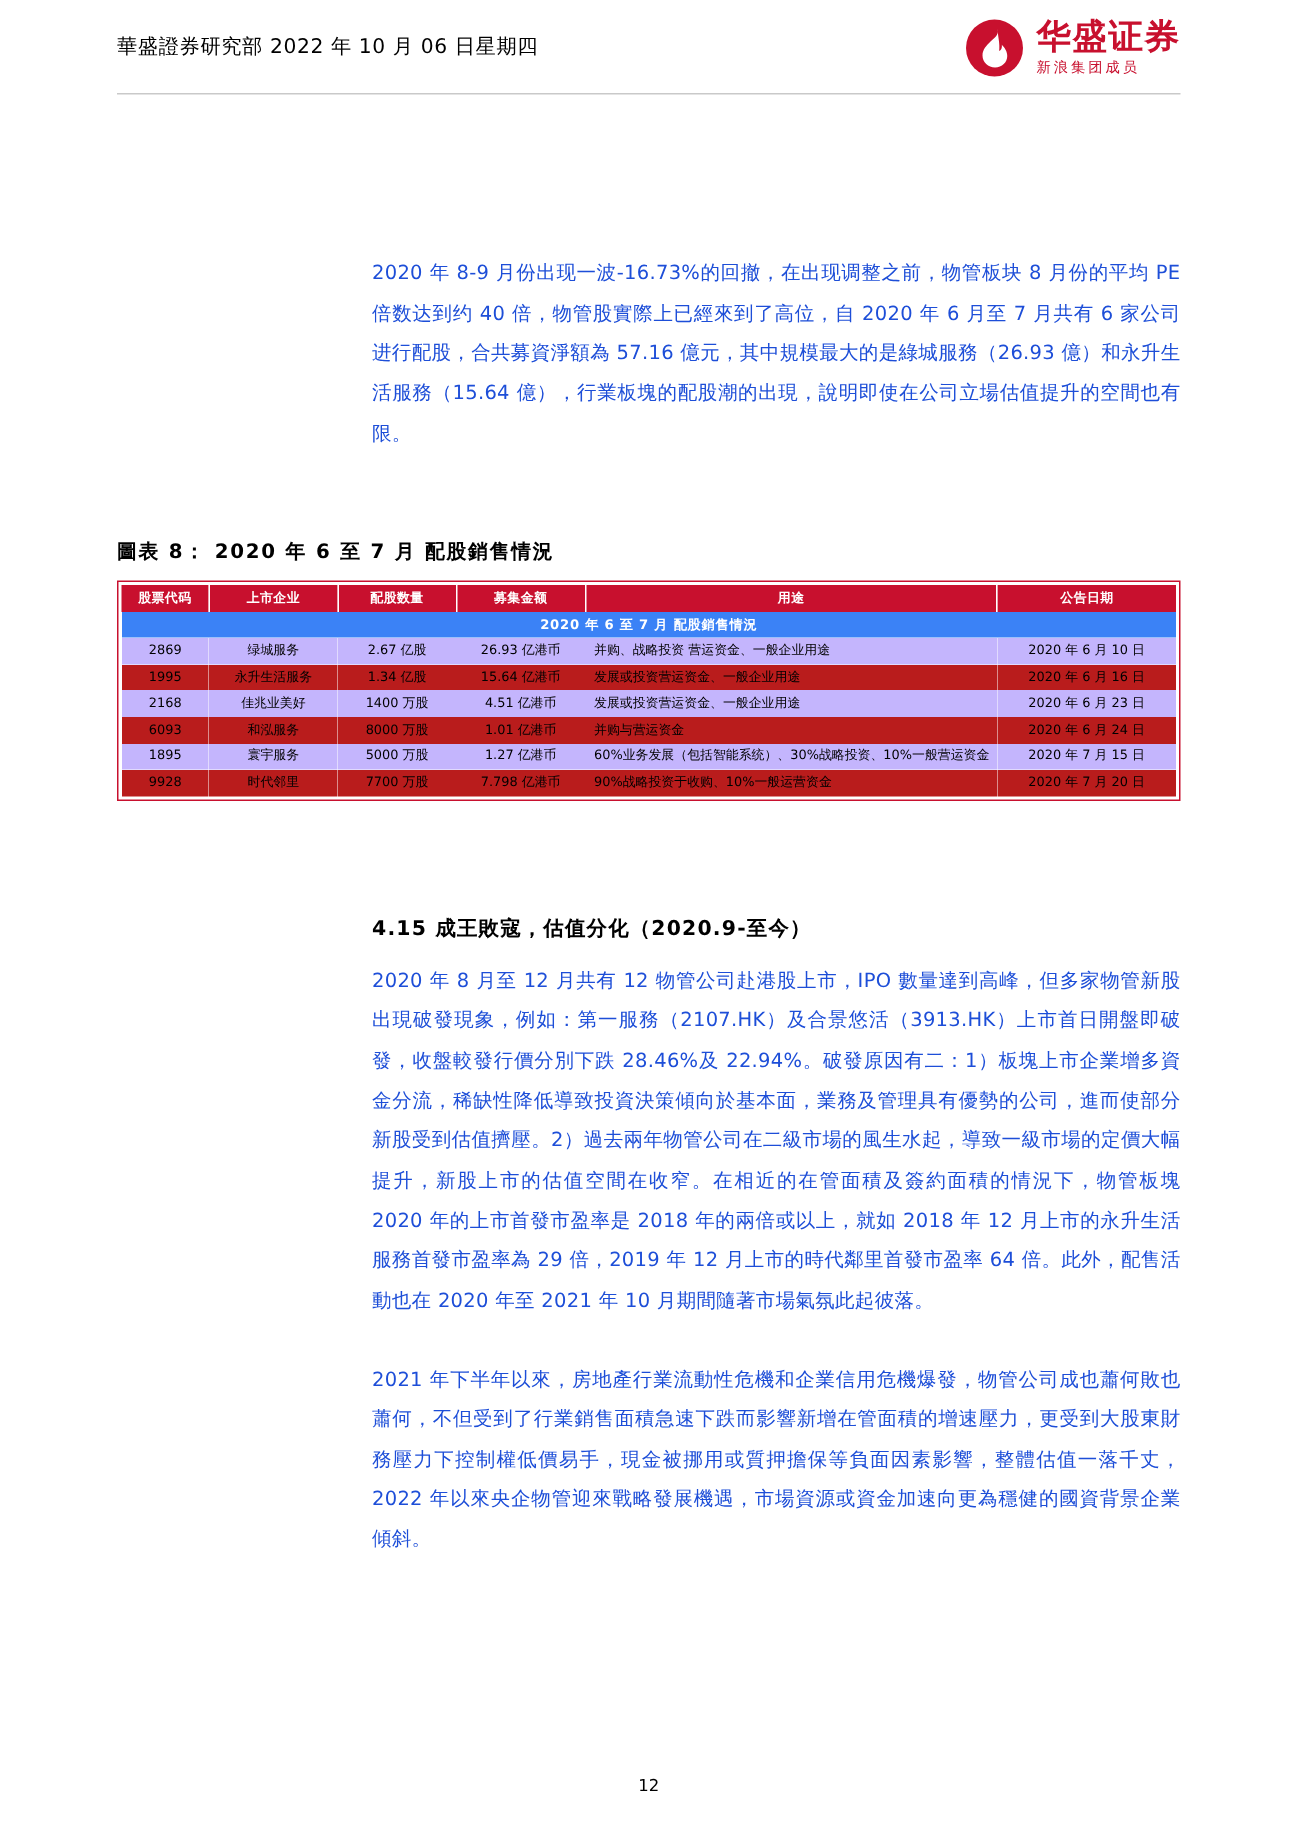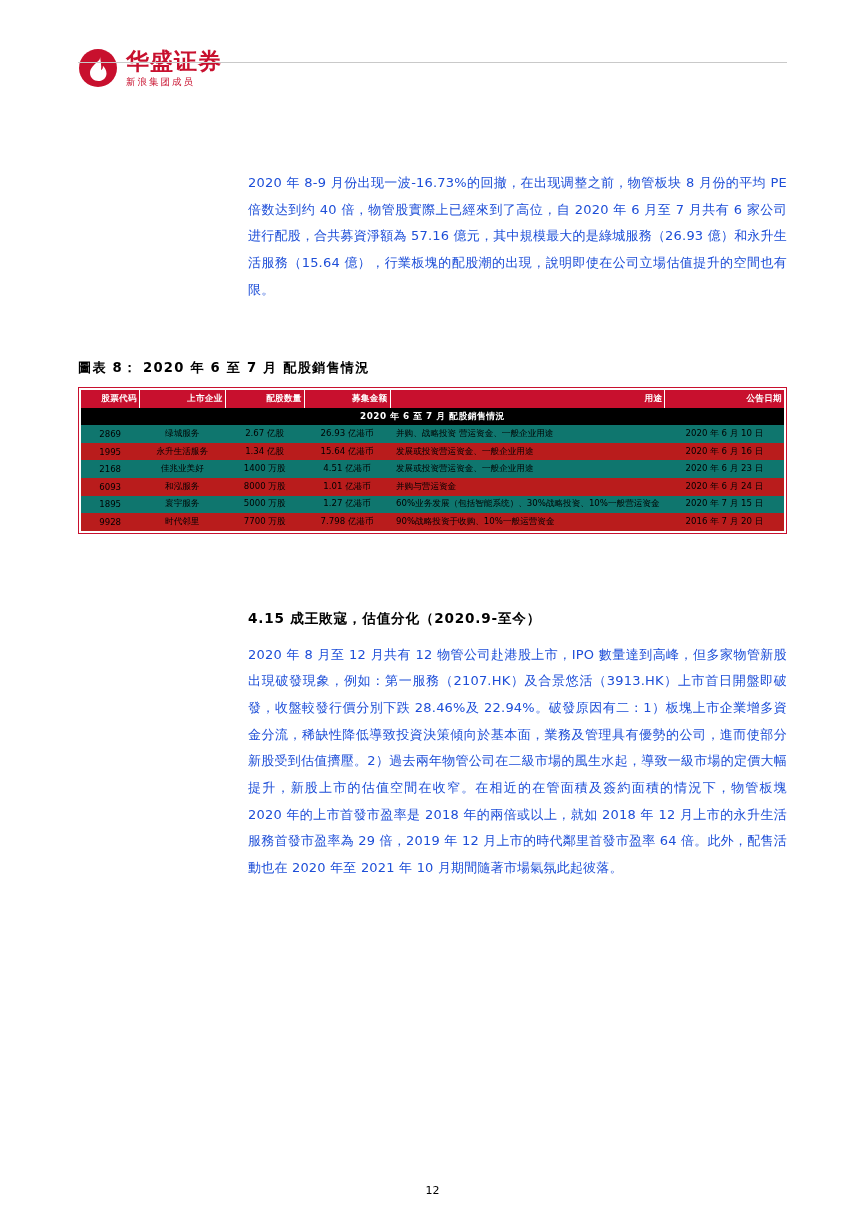--- a/index.html
+++ b/index.html
@@ -37,21 +37,20 @@
     color: #000;
     padding-top: 22px;
     letter-spacing: 0.4px;
     white-space: nowrap;
   }
   .header-right {
     display: flex;
     align-items: center;
     gap: 8px;
     padding-top: 12px;
-    margin-top: 36px;
   }
   .logo-mark {
     width: 40px;
     height: 40px;
     position: relative;
   }
   .logo-text {
     display: flex;
     flex-direction: column;
     align-items: flex-start;
@@ -114,49 +113,49 @@
     padding: 2px;
   }
   table.data {
     width: 100%;
     border-collapse: collapse;
     font-family: "DejaVu Sans", sans-serif;
     font-size: 8.6px;
     table-layout: fixed;
   }
   table.data .title-row td {
-    background: #000000;
+    background: #3b82f6;
     color: #ffffff;
     text-align: center;
     font-weight: bold;
     padding: 2.5px 0;
     font-size: 8.8px;
     letter-spacing: 0.5px;
   }
   table.data thead.head th {
     background: #c8102e;
     color: #ffffff;
     font-weight: bold;
     padding: 3px 2px;
-    text-align: right;
+    text-align: center;
     font-size: 8.6px;
     letter-spacing: 0.3px;
     border-right: 1px solid #ffffff;
   }
   table.data thead.head th:last-child { border-right: 0; }
   table.data tbody td {
     padding: 2.8px 3px;
     text-align: center;
     color: #000;
     border: 0;
     white-space: nowrap;
     overflow: hidden;
     text-overflow: ellipsis;
   }
-  table.data tbody tr.even td { background: #0f766e; }
+  table.data tbody tr.even td { background: #c4b5fd; }
   table.data tbody tr.odd td { background: #b91c1c; }
   table.data tbody td.left { text-align: left; padding-left: 6px; }
   .c0 { width: 8%; }
   .c1 { width: 12%; }
   .c2 { width: 11%; }
   .c3 { width: 12%; }
   .c4 { width: 40%; }
   .c5 { width: 17%; }
 
   .source {
@@ -189,20 +188,21 @@
     font-size: 11px;
     color: #000;
   }
 </style>
 </head>
 <body>
 
 <div class="page">
 
   <div class="header">
+    <div class="header-left">華盛證券研究部  2022 年 10 月 06 日星期四</div>
     <div class="header-right">
       <div class="logo-mark">
         <svg width="40" height="40" viewBox="0 0 40 40" xmlns="http://www.w3.org/2000/svg">
           <circle cx="20" cy="20" r="19" fill="#c8102e"></circle>
           <path d="M22 7c1 5-2 6-4.5 8.5C14.5 18.5 12 21 12 25c0 4.5 3.8 8 8.4 8 4.6 0 8.1-3.3 8.1-7.6 0-3.4-1.8-5.6-3.6-7.6.3 2.3-.6 3.7-1.8 4.2.7-4.6-.9-9.9-1.1-15z" fill="#ffffff"></path>
         </svg>
       </div>
       <div class="logo-text">
         <span class="main">华盛证券</span>
         <span class="sub">新浪集团成员</span>
@@ -272,27 +272,28 @@
           <td class="c3">1.27 亿港币</td>
           <td class="c4 left">60%业务发展（包括智能系统）、30%战略投资、10%一般营运资金</td>
           <td class="c5">2020 年 7 月 15 日</td>
         </tr>
         <tr class="odd">
           <td class="c0">9928</td>
           <td class="c1">时代邻里</td>
           <td class="c2">7700 万股</td>
           <td class="c3">7.798 亿港币</td>
           <td class="c4 left">90%战略投资于收购、10%一般运营资金</td>
-          <td class="c5">2016 年 7 月 20 日</td>
+          <td class="c5">2020 年 7 月 20 日</td>
         </tr>
       </tbody>
     </table>
   </div>
 
 
   <div class="section-heading">4.15 成王敗寇，估值分化（2020.9-至今）</div>
 
   <div class="para para-indent para-gap">2020 年 8 月至 12 月共有 12 物管公司赴港股上市，IPO 數量達到高峰，但多家物管新股出現破發現象，例如：第一服務（2107.HK）及合景悠活（3913.HK）上市首日開盤即破發，收盤較發行價分別下跌 28.46%及 22.94%。破發原因有二：1）板塊上市企業增多資金分流，稀缺性降低導致投資決策傾向於基本面，業務及管理具有優勢的公司，進而使部分新股受到估值擠壓。2）過去兩年物管公司在二級市場的風生水起，導致一級市場的定價大幅提升，新股上市的估值空間在收窄。在相近的在管面積及簽約面積的情況下，物管板塊 2020 年的上市首發市盈率是 2018 年的兩倍或以上，就如 2018 年 12 月上市的永升生活服務首發市盈率為 29 倍，2019 年 12 月上市的時代鄰里首發市盈率 64 倍。此外，配售活動也在 2020 年至 2021 年 10 月期間隨著市場氣氛此起彼落。</div>
 
+  <div class="para para-indent para-gap2">2021 年下半年以來，房地產行業流動性危機和企業信用危機爆發，物管公司成也蕭何敗也蕭何，不但受到了行業銷售面積急速下跌而影響新增在管面積的增速壓力，更受到大股東財務壓力下控制權低價易手，現金被挪用或質押擔保等負面因素影響，整體估值一落千丈，2022 年以來央企物管迎來戰略發展機遇，市場資源或資金加速向更為穩健的國資背景企業傾斜。</div>
 
   <div class="footer">12</div>
 
 </div>
 
 </body></html>

